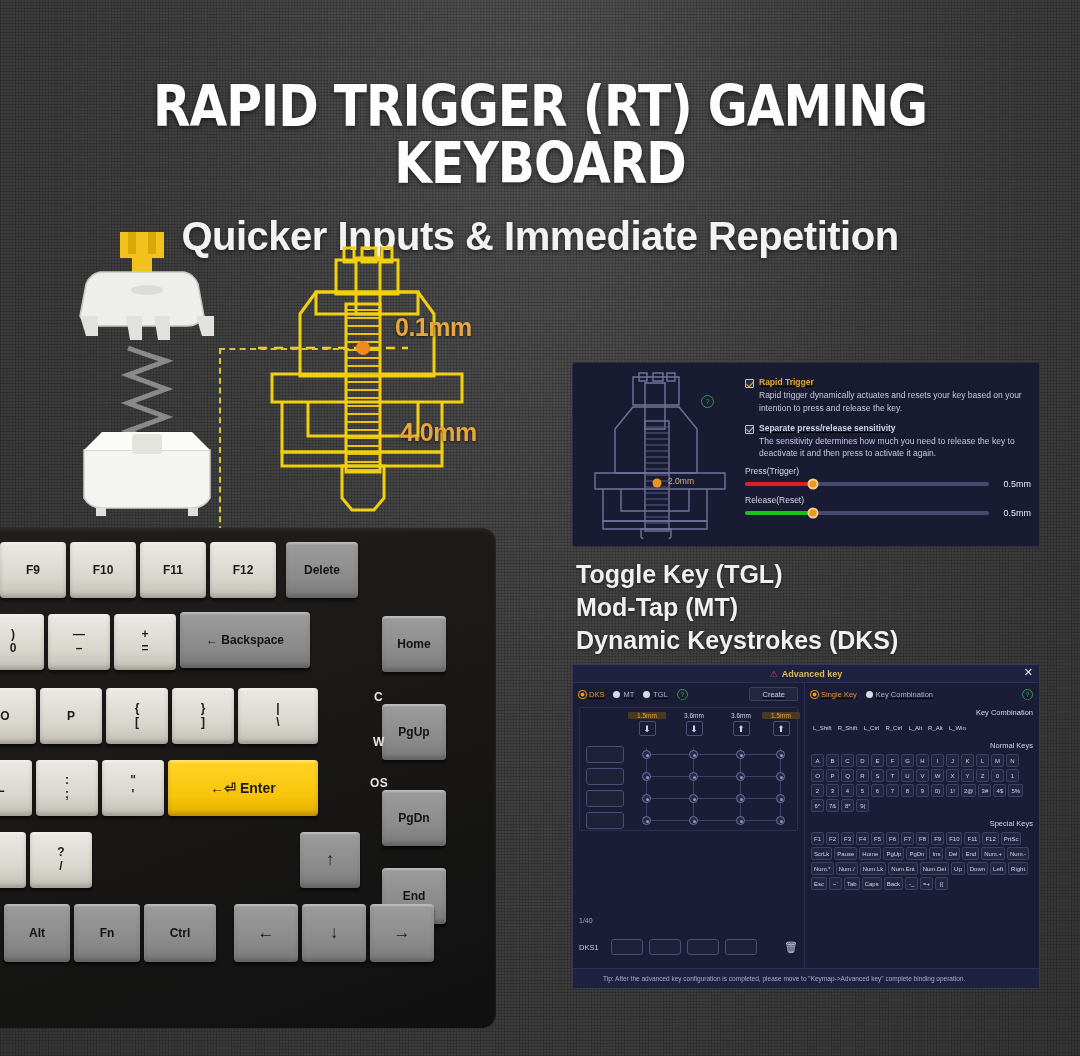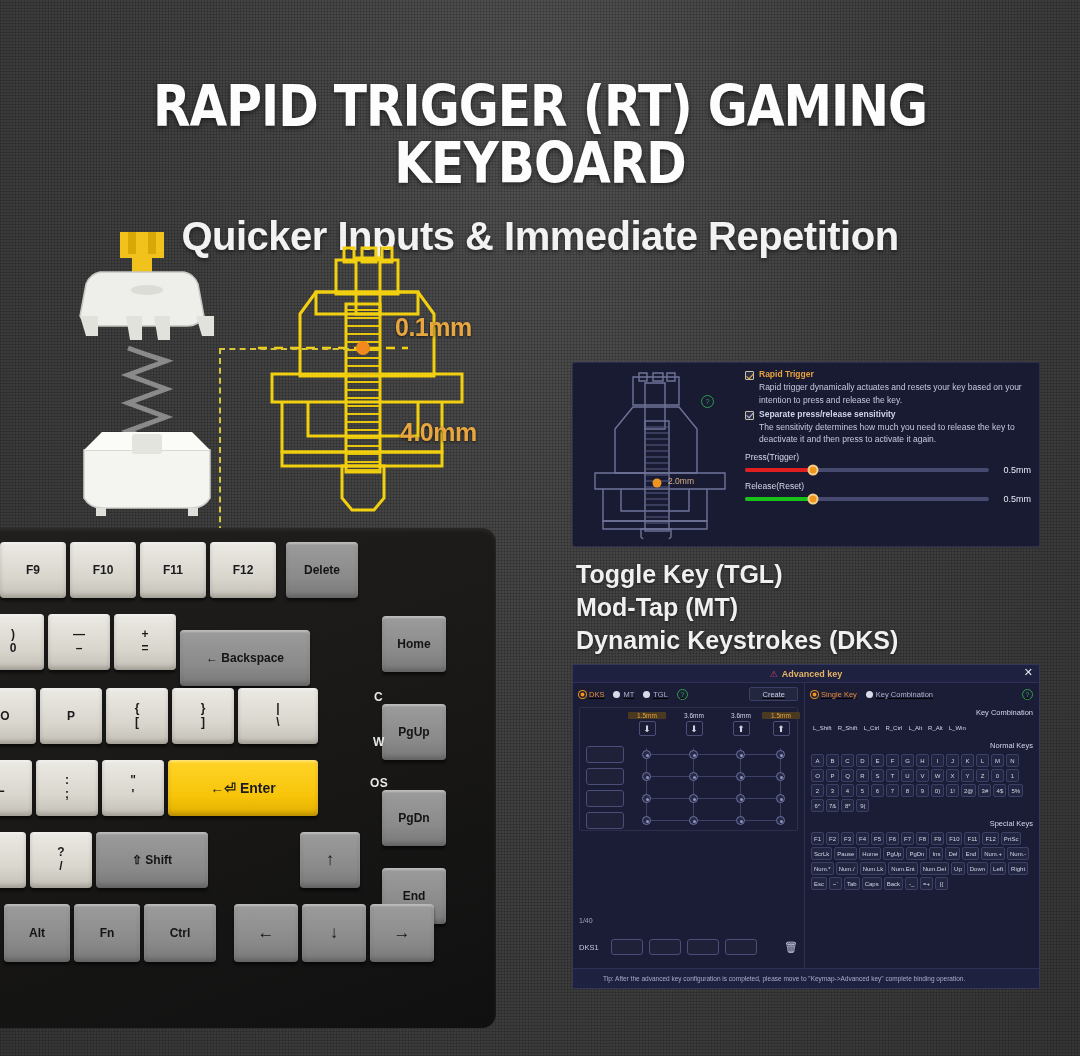--- a/index.html
+++ b/index.html
@@ -76,21 +76,21 @@
   }
 
   
   .rt-panel {
     position:absolute; left:572px; top:362px; width:468px; height:185px;
     background:#191b33; border:1px solid #2b2d4d; border-radius:3px;
     overflow:hidden;
   }
   .rt-sw { position:absolute; left:12px; top:8px; width:150px; height:168px; }
   .rt-right { position:absolute; left:172px; top:6px; right:8px; }
-  .rt-check { display:flex; align-items:flex-start; gap:5px; margin-top:0; }
+  .rt-check { display:flex; align-items:flex-start; gap:5px; margin-top:8px;text-decoration:underline; }
   .cb {
     width:9px; height:9px; border:1px solid #c9c2a8; background:#2a2c48;
     flex:0 0 auto; margin-top:2px; position:relative; border-radius:1px;
   }
   .cb.on::after {
     content:""; position:absolute; left:1.5px; top:-.5px; width:3px; height:6px;
     border:solid #e8b24a; border-width:0 1.5px 1.5px 0; transform:rotate(42deg);
   }
   .cb.gray.on::after { border-color:#b9bdd4; }
   .rt-h { font-size:8.5px; color:#e6a23c; font-weight:bold; }
@@ -288,21 +288,21 @@
         <span>—</span>
         <span>–</span>
       </span>
   </div>
   <div class="key k-light" style="left:128px;top:86px;width:62px;height:56px;">
     <span class="dual">
         <span>+</span>
         <span>=</span>
       </span>
   </div>
-  <div class="key k-dark" style="left:194px;top:102px;width:130px;height:56px;">← Backspace</div>
+  <div class="key k-dark" style="left:194px;top:84px;width:130px;height:56px;">← Backspace</div>
   <div class="key k-dark" style="left:396px;top:88px;width:64px;height:56px;">Home</div>
 
   <div class="key k-light" style="left:-12px;top:160px;width:62px;height:56px;">O</div>
   <div class="key k-light" style="left:54px;top:160px;width:62px;height:56px;">P</div>
   <div class="key k-light" style="left:120px;top:160px;width:62px;height:56px;">
     <span class="dual">
         <span>{</span>
         <span>[</span>
       </span>
   </div>
@@ -338,21 +338,20 @@
 
   <div class="key k-light" style="left:-22px;top:304px;width:62px;height:56px;">
     
   </div>
   <div class="key k-light" style="left:44px;top:304px;width:62px;height:56px;">
     <span class="dual">
         <span>?</span>
         <span>/</span>
       </span>
   </div>
-  <div class="key k-dark" style="left:110px;top:304px;width:112px;height:56px;">⇧ Shift</div>
   <div class="key k-dark" style="left:314px;top:304px;width:60px;height:56px;font-size:17px;">↑</div>
   <div class="key k-dark" style="left:396px;top:340px;width:64px;height:56px;">End</div>
 
   <div class="key k-dark" style="left:18px;top:376px;width:66px;height:58px;">Alt</div>
   <div class="key k-dark" style="left:88px;top:376px;width:66px;height:58px;">Fn</div>
   <div class="key k-dark" style="left:158px;top:376px;width:72px;height:58px;">Ctrl</div>
   <div class="key k-dark" style="left:248px;top:376px;width:64px;height:58px;font-size:17px;">←</div>
   <div class="key k-dark" style="left:316px;top:376px;width:64px;height:58px;font-size:17px;">↓</div>
   <div class="key k-dark" style="left:384px;top:376px;width:64px;height:58px;font-size:17px;">→</div>
 </div>

